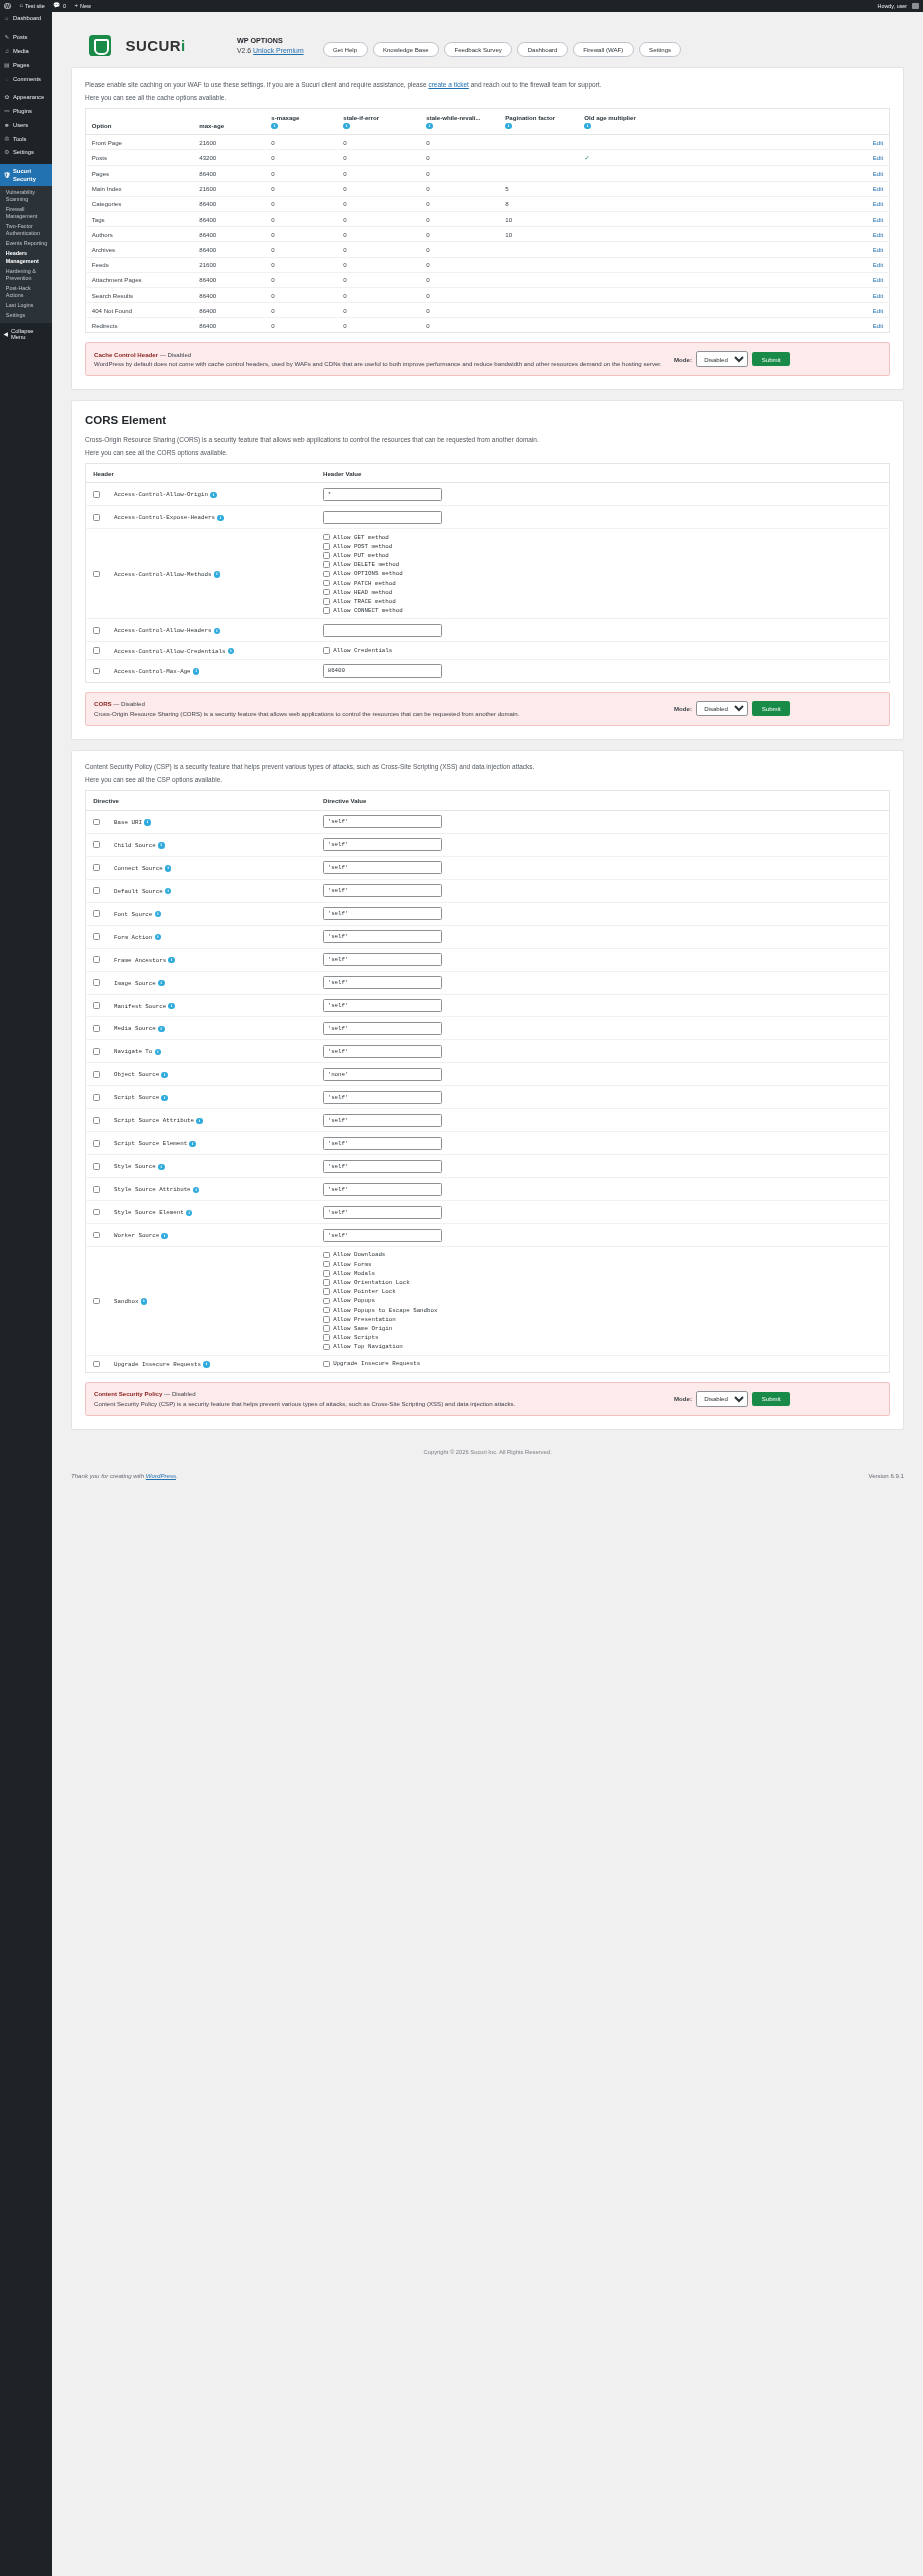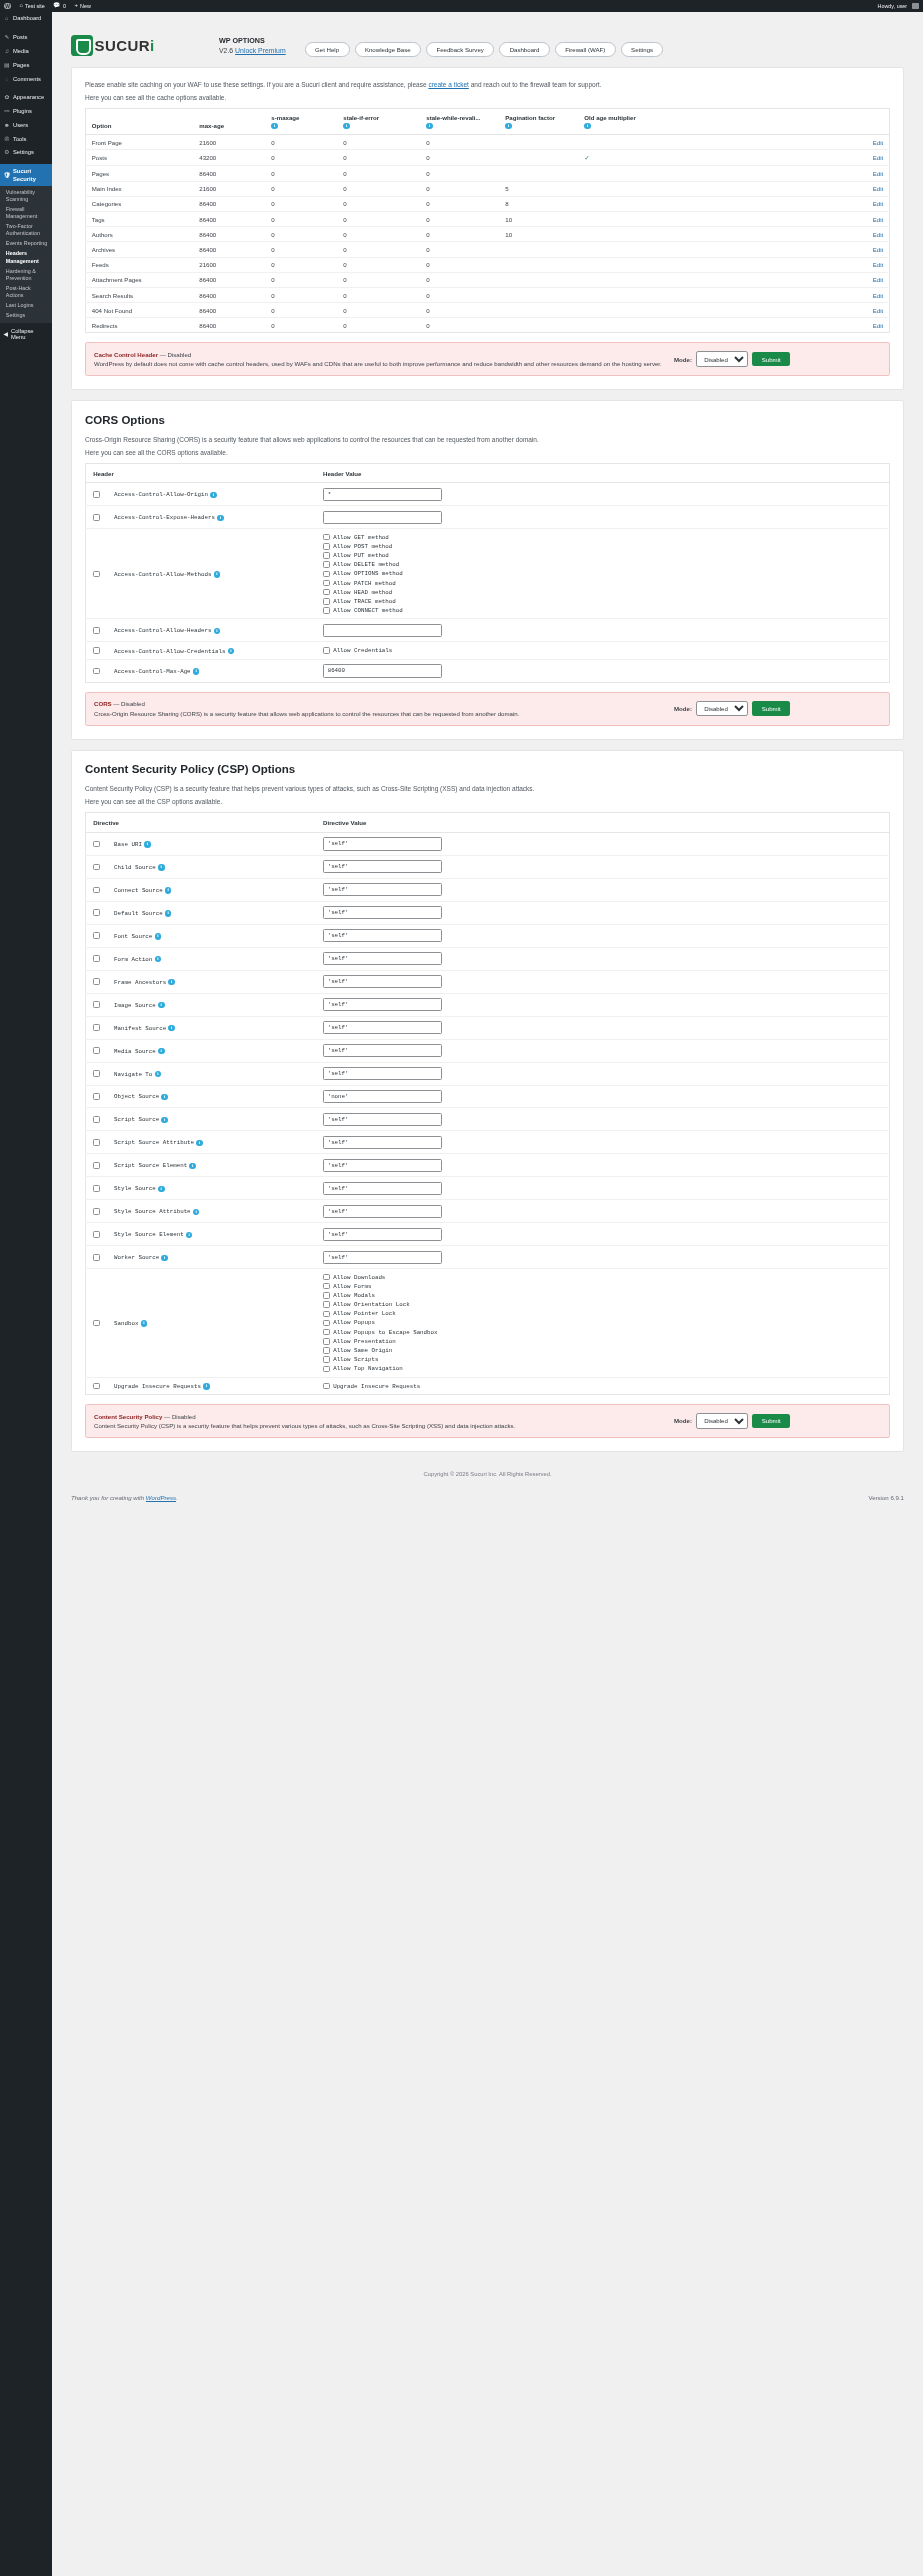--- a/index.html
+++ b/index.html
@@ -47,21 +47,21 @@
   #collapse-menu {
     display:flex; align-items:center; gap:2.9px; padding:4.3px 3.6px; color:#f0f0f1; font-size:5.8px;
   }
 
   
   #wpbody { position:absolute; top:11.5px; left:52px; width:871px; }
   .wrap { padding:13px 19px 0 19px; }
 
   
   .suc-header { display:flex; align-items:flex-start; gap:0; padding:10px 0 0 0; }
-  .brand { display:flex; align-items:center; gap:2px; width:148px; flex:0 0 148px; }
+  .brand { display:flex; align-items:center; gap:15px; width:148px; flex:0 0 148px;margin-left:18px; }
   .brand-mark {
     width:21.6px; height:21.6px; background:#1a8a49; border-radius:3.6px;
     position:relative; flex:0 0 21.6px;
   }
   .brand-mark:after {
     content:""; position:absolute; left:5px; top:4.3px; width:10.8px; height:12.3px;
     border:2.2px solid #fff; border-radius:2.2px 2.2px 5.8px 5.8px; border-top-color:#fff;
   }
   .brand-name { font-size:15px; font-weight:700; color:#333; letter-spacing:0.4px; }
   .brand-name .dot { color:#1a8a49; }
@@ -444,21 +444,21 @@
         <label>Mode:</label>
         <select class="mode">
           <option>Disabled</option>
         </select>
         <button class="submit-btn">Submit</button>
       </div>
     </div>
   </div>
 
   <div class="panel">
-    <h2>CORS Options</h2>
+    <h2>CORS Element</h2>
     <p class="desc">Cross-Origin Resource Sharing (CORS) is a security feature that allows web applications to control the resources that can be requested from another domain.</p>
     <p class="sub">Here you can see all the CORS options available.</p>
 
     <table class="kv">
       <thead>
         <tr>
           <th colspan="2">Header</th>
           <th>Header Value</th>
         </tr>
       </thead>
@@ -564,21 +564,20 @@
         <label>Mode:</label>
         <select class="mode">
           <option>Disabled</option>
         </select>
         <button class="submit-btn">Submit</button>
       </div>
     </div>
   </div>
 
   <div class="panel">
-    <h2>Content Security Policy (CSP) Options</h2>
     <p class="desc">Content Security Policy (CSP) is a security feature that helps prevent various types of attacks, such as Cross-Site Scripting (XSS) and data injection attacks.</p>
     <p class="sub">Here you can see all the CSP options available.</p>
 
     <table class="kv">
       <thead>
         <tr>
           <th colspan="2">Directive</th>
           <th>Directive Value</th>
         </tr>
       </thead>

